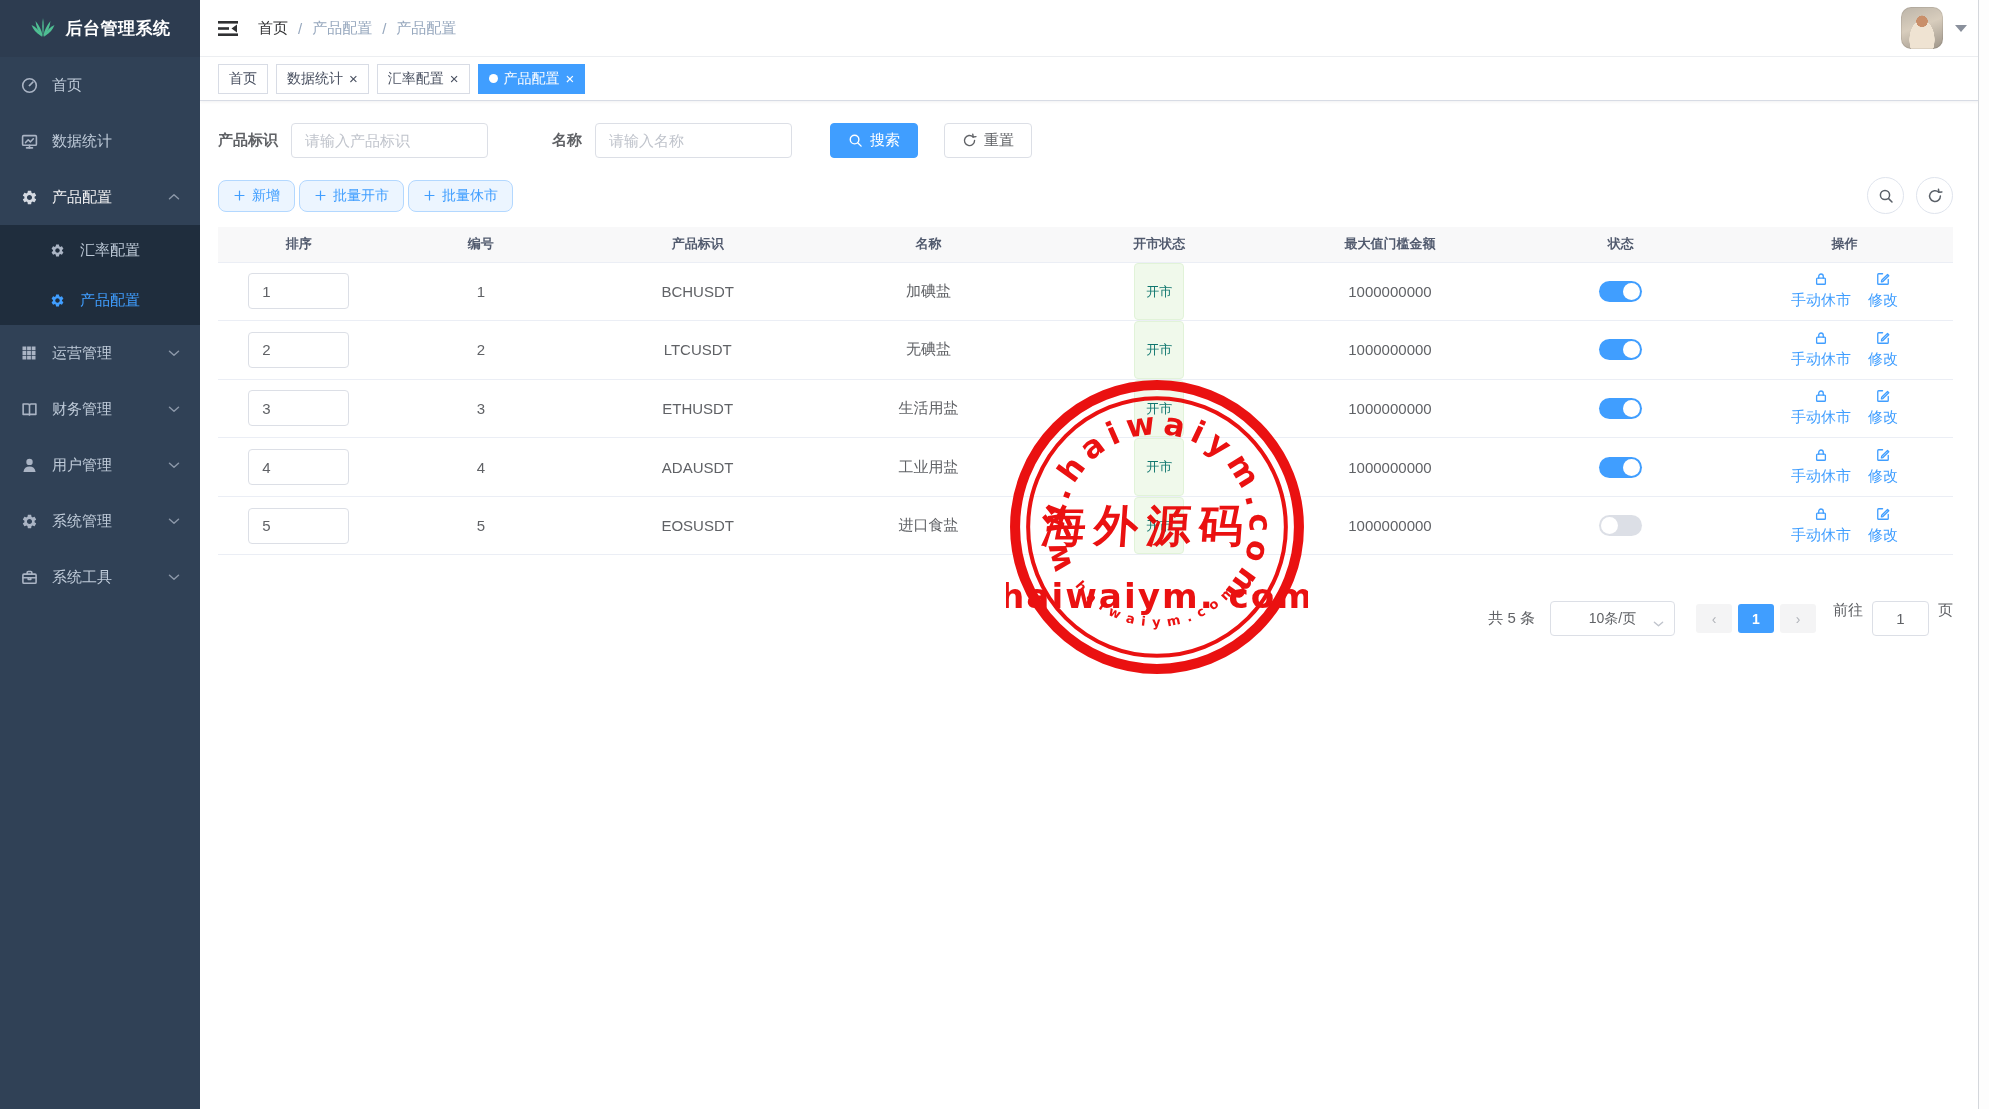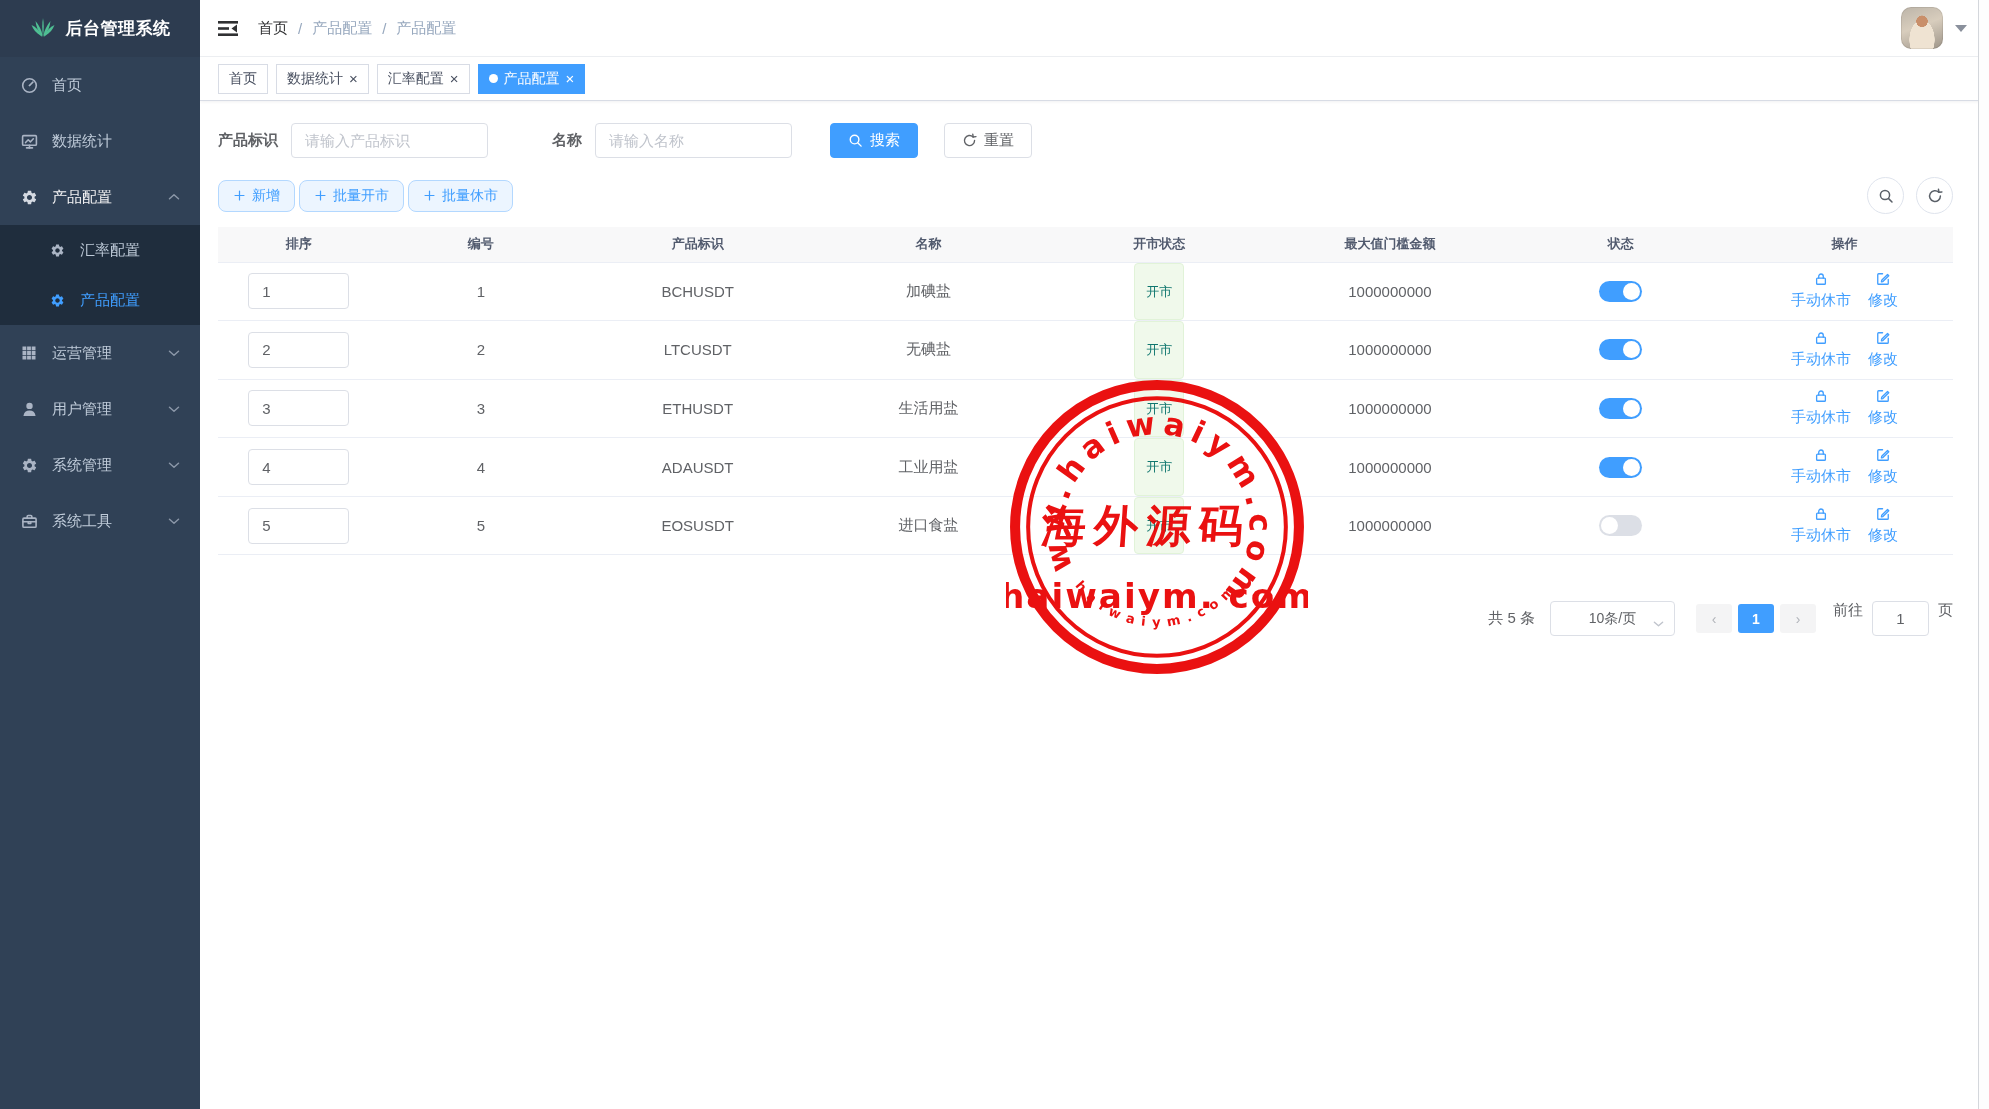--- a/index.html
+++ b/index.html
@@ -167,20 +167,34 @@
           </svg>
       </span>
       <span>运营管理</span>
       <span class="chev">
         <svg class="ic" width="12" height="8" viewBox="0 0 12 8">
             <path d="M1.5 2.2 L6 6.2 L10.5 2.2"></path>
           </svg>
       </span>
     </div>
 
+    <div class="menu-item">
+      <span class="mi-icon">
+        <svg class="ic" width="17" height="17" viewBox="0 0 16 16">
+            <path d="M2 2.8 h4.6 a1.4 1.4 0 0 1 1.4 1 a1.4 1.4 0 0 1 1.4 -1 H14 v9.8 h-5 a1.1 1.1 0 0 0 -1 .6 a1.1 1.1 0 0 0 -1 -.6 H2 z"></path>
+            <path d="M8 3.8 V12.6"></path>
+          </svg>
+      </span>
+      <span>财务管理</span>
+      <span class="chev">
+        <svg class="ic" width="12" height="8" viewBox="0 0 12 8">
+            <path d="M1.5 2.2 L6 6.2 L10.5 2.2"></path>
+          </svg>
+      </span>
+    </div>
 
     <div class="menu-item">
       <span class="mi-icon">
         <svg class="icf" width="17" height="17" viewBox="0 0 16 16">
             <circle cx="8" cy="4.6" r="3"></circle>
             <path d="M2.3 14 c.4-3.4 2.6-5 5.7-5 s5.3 1.6 5.7 5 z"></path>
           </svg>
       </span>
       <span>用户管理</span>
       <span class="chev">

